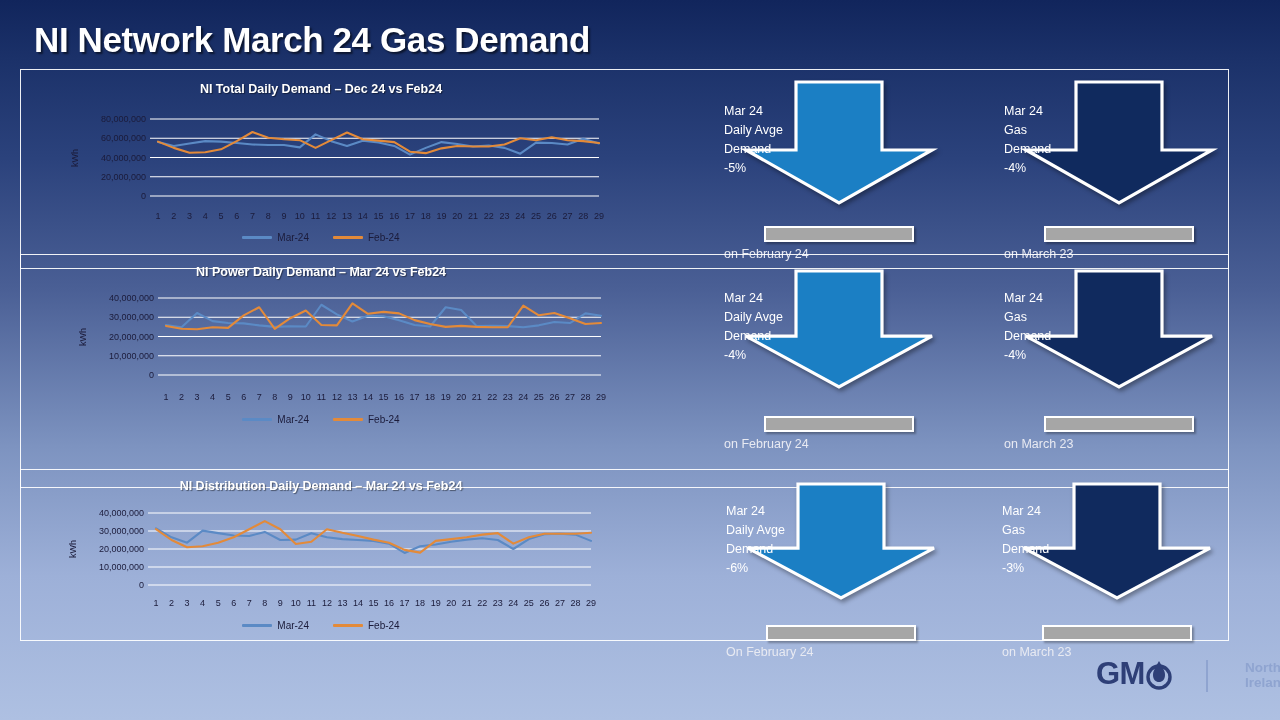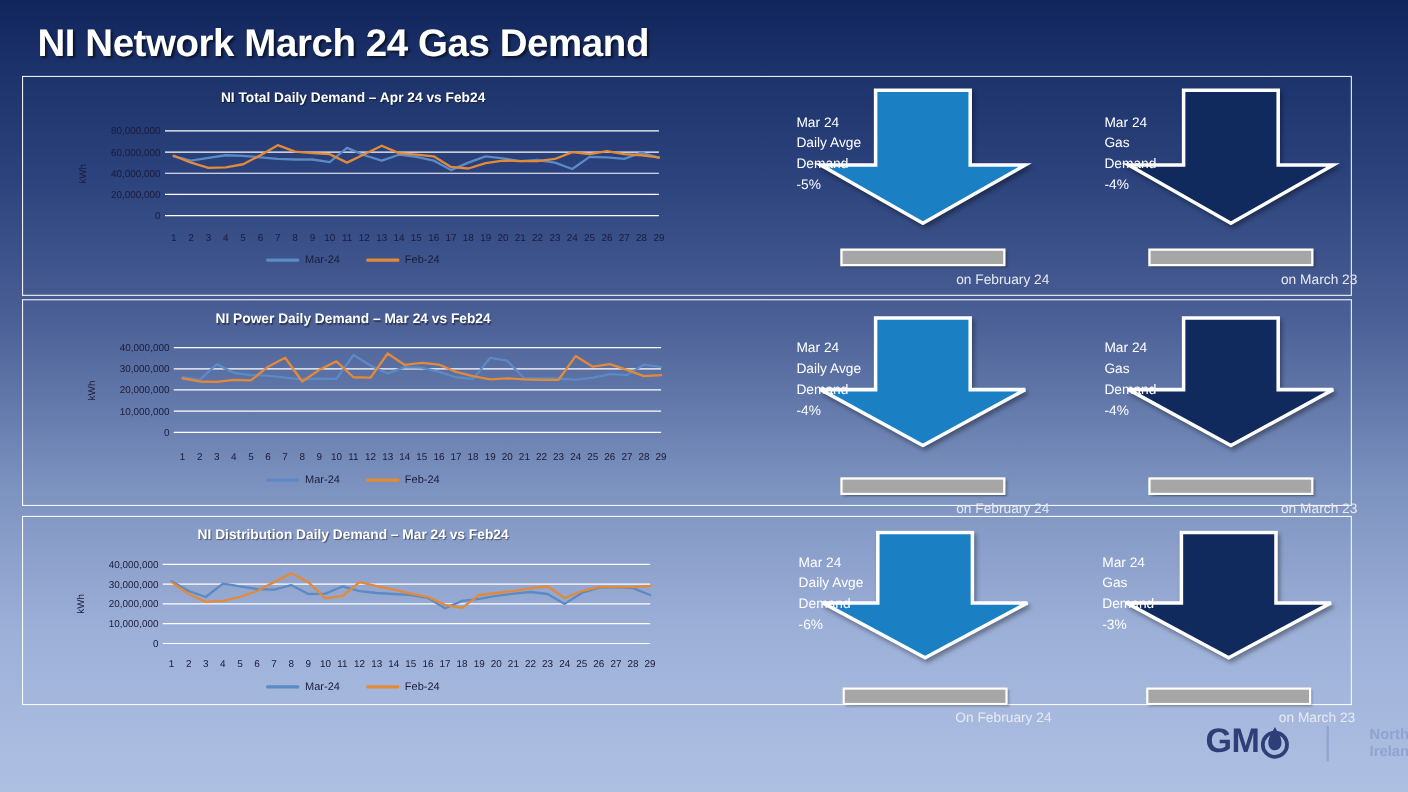--- a/index.html
+++ b/index.html
@@ -26,21 +26,21 @@
     white-space:nowrap;
   }
 
   
   .panel{
     position:absolute;left:20px;width:1209px;
     border:1.5px solid rgba(255,255,255,0.92);
     box-sizing:border-box;
   }
   #panel-0{top:69px;height:200px;}
-  #panel-1{top:272px;height:188px;}
+  #panel-1{top:254px;height:234px;}
   #panel-2{top:469px;height:172px;}
 
   
   .chart-wrap{position:absolute;left:0;top:0;width:600px;height:100%;}
   .chart-title{
     position:absolute;left:0;right:0;top:12px;
     text-align:center;font-size:12.5px;font-weight:bold;color:#ffffff;
     text-shadow:1px 1px 1px rgba(0,0,0,0.45);
   }
   #panel-1 .chart-title,#panel-2 .chart-title{color:#ffffff;}
@@ -74,42 +74,42 @@
     text-align:left;color:#ffffff;font-size:12.5px;line-height:19px;
     pointer-events:none;
   }
   .arrow-text span{display:block;}
   .bar-bg{
     position:absolute;height:16px;
     background:#a6a6a6;border:2px solid #ffffff;box-sizing:border-box;
     box-shadow:2px 2px 2px rgba(0,0,0,0.3);
   }
   .bar-caption{
-    position:absolute;width:230px;text-align:right;
+    position:absolute;width:230px;text-align:left;
     color:#e8eaf2;font-size:12.5px;
   }
 
   
   #logo{position:absolute;left:1096px;top:652px;width:200px;height:52px;}
   #logo-gmo{position:absolute;left:0;top:4px;font-size:31px;font-weight:bold;
             color:#2e3f77;letter-spacing:-0.5px;}
   #logo-divider{position:absolute;left:110px;top:8px;width:2px;height:32px;
                 background:#8fa4d0;}
   #logo-sub{position:absolute;left:121px;top:8px;font-size:13.5px;
             color:#8fa4d0;line-height:15px;font-weight:bold;margin-left:28px;}
   #logo-sub span{display:block;}
 </style>
 </head>
 <body>
 
 <div id="deck-title">NI Network March 24 Gas Demand</div>
 
 <div class="panel" id="panel-0">
     <div class="chart-wrap">
-      <div class="chart-title" style="top: 12px;">NI Total Daily Demand – Apr 24 vs Feb24</div>
+      <div class="chart-title" style="top: 12px;">NI Total Daily Demand – Dec 24 vs Feb24</div>
       <div class="axis-title" style="left: 45px; top: 87.5px;">kWh</div>
       <svg class="plot-svg" width="600" height="200">
         <line class="gridline" x1="129" x2="578" y1="126" y2="126"></line>
         <text class="ytick" x="125" y="129.2">0</text>
         <line class="gridline" x1="129" x2="578" y1="106.75" y2="106.75"></line>
         <text class="ytick" x="125" y="109.95">20,000,000</text>
         <line class="gridline" x1="129" x2="578" y1="87.5" y2="87.5"></line>
         <text class="ytick" x="125" y="90.7">40,000,000</text>
         <line class="gridline" x1="129" x2="578" y1="68.25" y2="68.25"></line>
         <text class="ytick" x="125" y="71.45">60,000,000</text>

